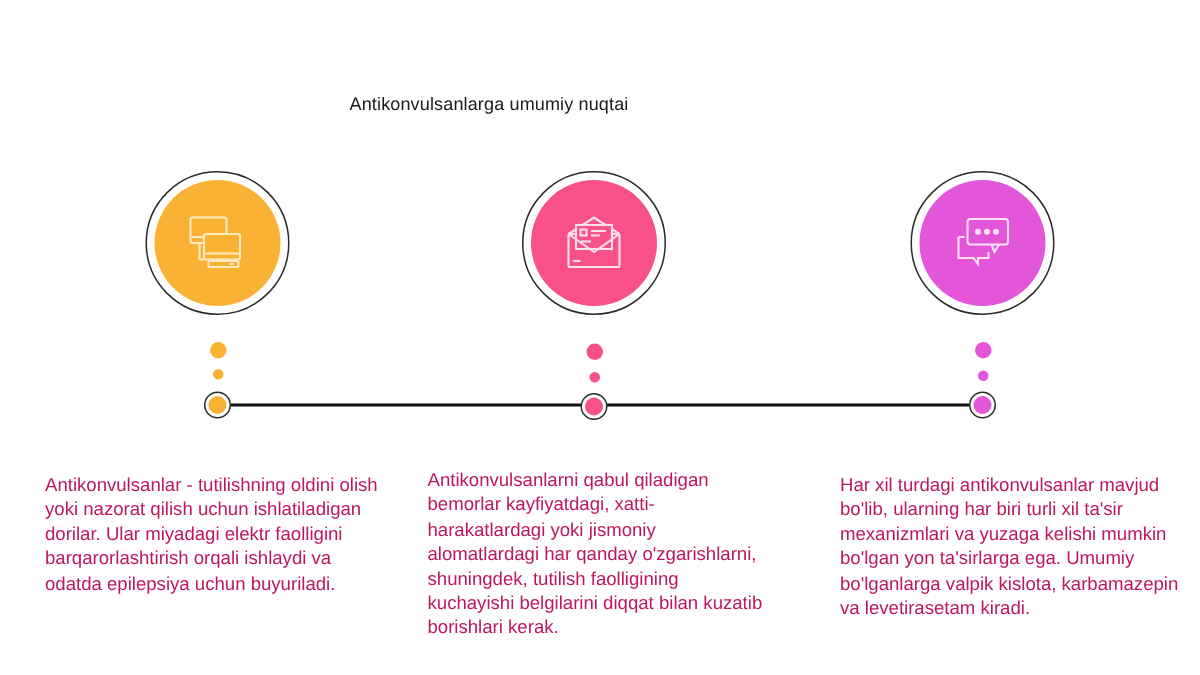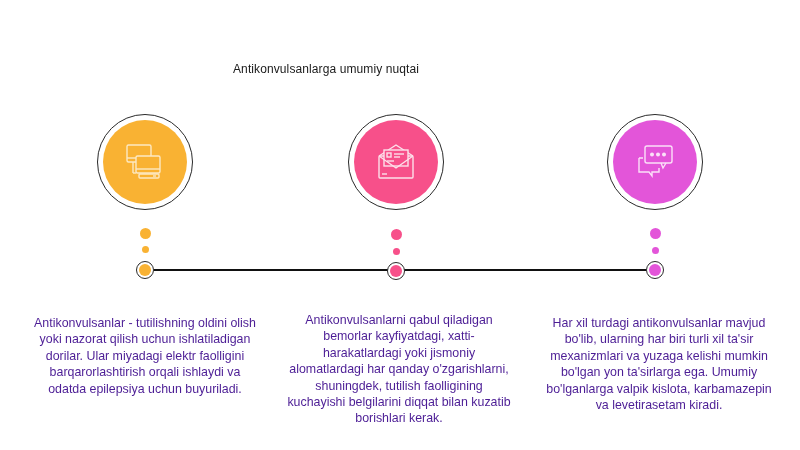--- a/index.html
+++ b/index.html
@@ -11,21 +11,21 @@
   .ring { position: absolute; width: 96px; height: 96px; border-radius: 50%;
           border: 1.3px solid #2a2a2a; box-sizing: border-box; background: #fff; }
   .disc { position: absolute; left: 5px; top: 5px; width: 84px; height: 84px; border-radius: 50%; }
   .disc svg { position: absolute; left: 20px; top: 20px; width: 44px; height: 44px; }
   .dot1 { position: absolute; width: 11px; height: 11px; border-radius: 50%; }
   .dot2 { position: absolute; width: 7px; height: 7px; border-radius: 50%; }
   .marker { position: absolute; width: 18px; height: 18px; border-radius: 50%;
             border: 1.3px solid #2a2a2a; box-sizing: border-box; background: #fff; }
   .marker span { position: absolute; left: 2px; top: 2px; width: 12px; height: 12px; border-radius: 50%; }
   .timeline { position: absolute; left: 154px; top: 269px; width: 492px; height: 2px; background: #111; }
-  .para { position: absolute; text-align: center; font-size: 12.4px; line-height: 16.4px; color: #4c1d95; }
+  .para { position: absolute; font-size: 12.4px; line-height: 16.4px; color: #be185d; }
 </style>
 </head>
 <body>
 
 <div class="title">Antikonvulsanlarga umumiy nuqtai</div>
 
 <div class="timeline"></div>
 
 <div class="node" style="left:97px; top:114px;">
   <div class="ring" style="left:0; top:0;">
@@ -87,13 +87,13 @@
   </div>
   <div class="dot1" style="background:#e355d9; left:43px; top:114px;"></div>
   <div class="dot2" style="background:#e355d9; left:45px; top:133px;"></div>
   <div class="marker" style="left:39px; top:147px;">
       <span style="background:#e355d9;"></span>
     </div>
 </div>
 
 <div class="para" style="left:30px; top:315px; width:230px;">Antikonvulsanlar - tutilishning oldini olish yoki nazorat qilish uchun ishlatiladigan dorilar. Ular miyadagi elektr faolligini barqarorlashtirish orqali ishlaydi va odatda epilepsiya uchun buyuriladi.</div>
 <div class="para" style="left:285px; top:312px; width:228px;">Antikonvulsanlarni qabul qiladigan bemorlar kayfiyatdagi, xatti-harakatlardagi yoki jismoniy alomatlardagi har qanday o'zgarishlarni, shuningdek, tutilish faolligining kuchayishi belgilarini diqqat bilan kuzatib borishlari kerak.</div>
-<div class="para" style="left:540px; top:315px; width:238px;">Har xil turdagi antikonvulsanlar mavjud bo'lib, ularning har biri turli xil ta'sir mexanizmlari va yuzaga kelishi mumkin bo'lgan yon ta'sirlarga ega. Umumiy bo'lganlarga valpik kislota, karbamazepin va levetirasetam kiradi.</div>
+<div class="para" style="left:560px; top:315px; width:238px;">Har xil turdagi antikonvulsanlar mavjud bo'lib, ularning har biri turli xil ta'sir mexanizmlari va yuzaga kelishi mumkin bo'lgan yon ta'sirlarga ega. Umumiy bo'lganlarga valpik kislota, karbamazepin va levetirasetam kiradi.</div>
 
 </body></html>

